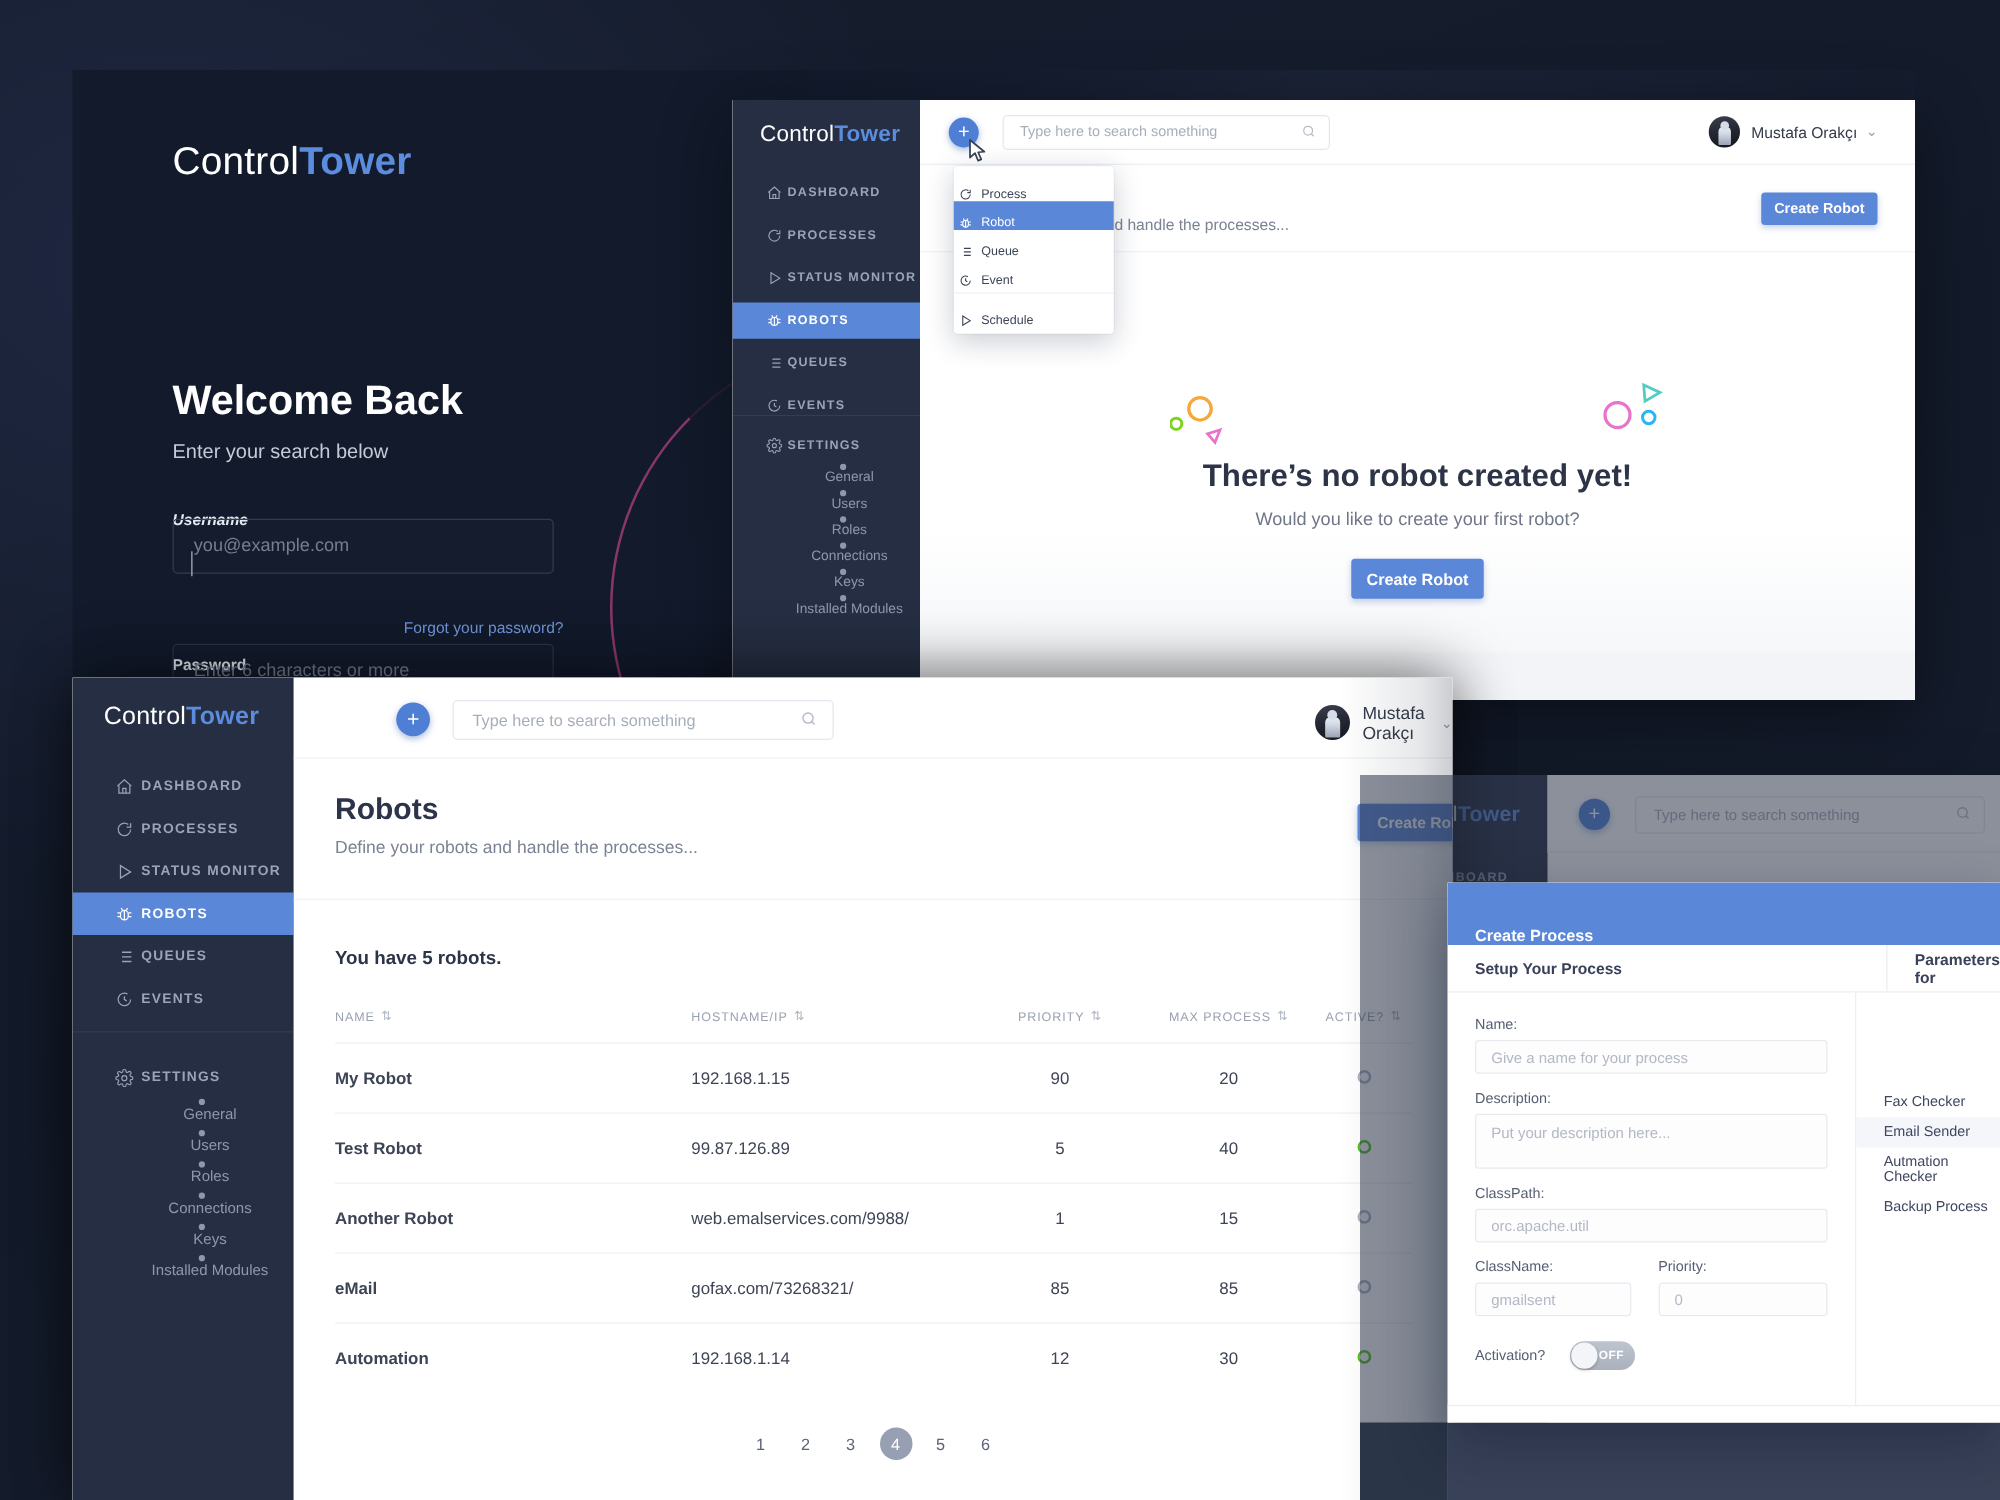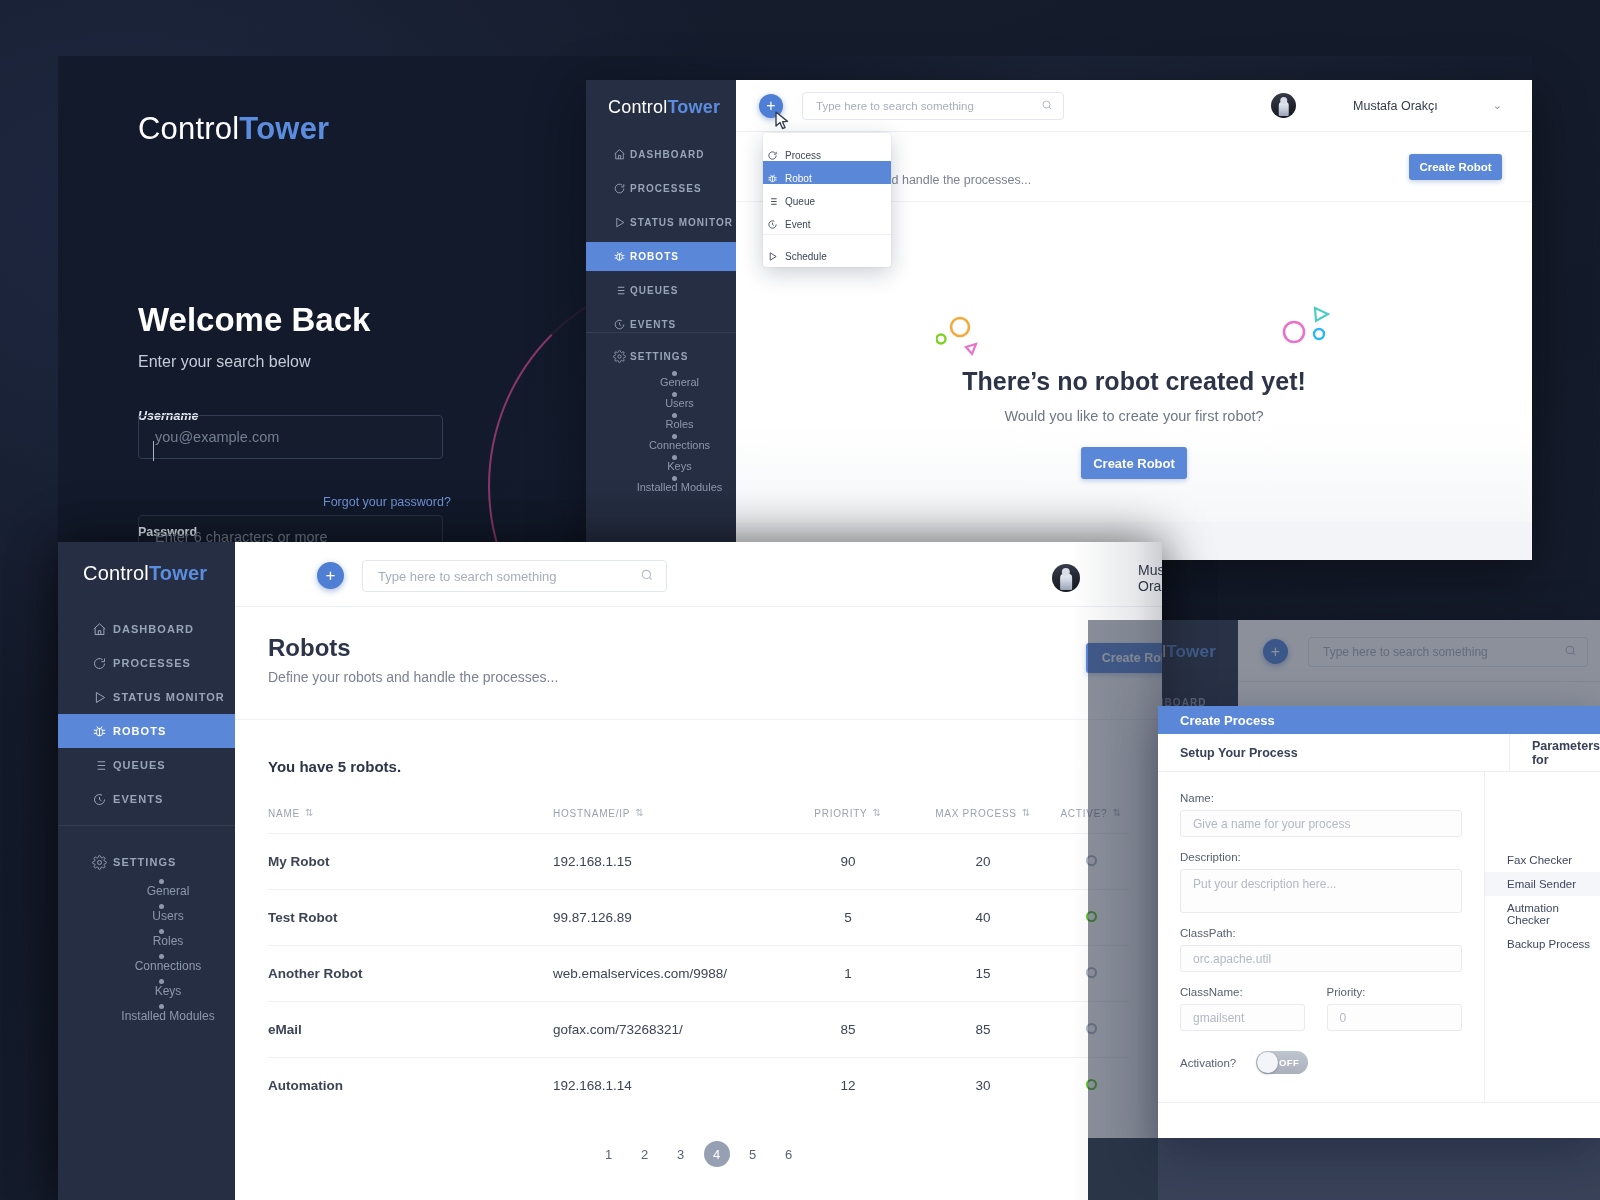--- a/index.html
+++ b/index.html
@@ -89,21 +89,21 @@
   .topbar { position: absolute; background: #fff; border-bottom: 1px solid #eceff3; }
   .plus-btn {
     border-radius: 50%; background: #4f7fd4; color: #fff;
     display: flex; align-items: center; justify-content: center;
     font-weight: 300; box-shadow: 0 2px 6px rgba(60,100,180,0.45);
   }
   .search {
     border: 1px solid #e3e7ee; border-radius: 4px; background: #fff;
     display: flex; align-items: center; color: #a7aebb;
   }
-  .user { display: flex; align-items: center; color: #333a49; gap: 48px; }
+  .user { display: flex; align-items: center; color: #333a49; }
   .avatar {
     border-radius: 50%; overflow: hidden; flex: 0 0 auto;
     background: linear-gradient(170deg,#3a3f4f 0%,#22252f 55%, #14161d 100%);
     position: relative;
   }
   .avatar::after {
     content:''; position:absolute; left:50%; top:34%; transform:translateX(-50%);
     width:42%; height:58%; border-radius: 26% 26% 8% 8%;
     background: linear-gradient(180deg,#e9edf4 0%, #cfd6e2 40%, #9aa3b4 100%);
   }
@@ -179,22 +179,22 @@
     background: #fff; overflow: hidden;
     box-shadow: 0 10px 40px rgba(0,0,0,.35);
   }
   #win-bot .dim { position: absolute; inset: 0; background: rgba(44,52,72,0.55); z-index: 5; }
   #modal {
     position: absolute; left: 1158px; top: 706px; width: 442px; height: 432px;
     background: #fff; z-index: 30; box-shadow: 0 16px 44px rgba(10,18,40,.35);
     overflow: hidden;
   }
   #modal .m-head {
-    height: 28px; background: #5b87d8; color: #fff;
-    display: flex; align-items: center; padding-left: 22px;
+    height: 50px; background: #5b87d8; color: #fff;
+    display: flex; align-items: flex-end; padding-left: 22px;
     font-size: 13px; font-weight: 700;
   }
   #modal .m-tabs { height: 38px; border-bottom: 1px solid #eceef2; display: flex; gap: 32px; }
   #modal .m-tab {
     font-size: 12.5px; font-weight: 700; color: #39415a;
     display: flex; align-items: center;
   }
   #modal .m-body { display: flex; height: 330px; }
   #modal .m-left { width: 327px; padding: 20px 22px 0 22px; border-right: 1px solid #eceef2; }
   #modal .m-right { flex: 1; padding-top: 24px; }

